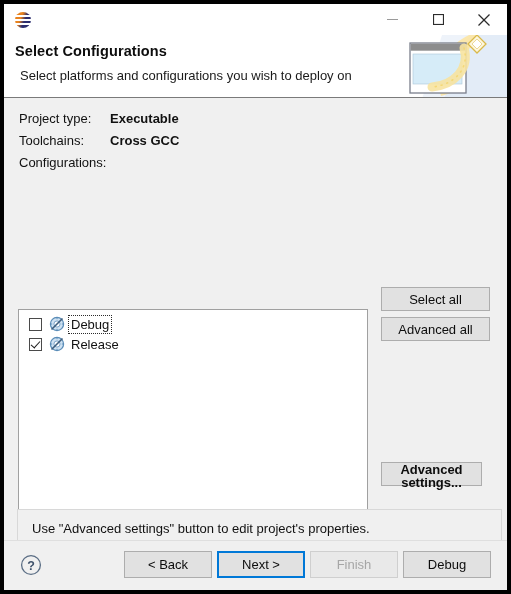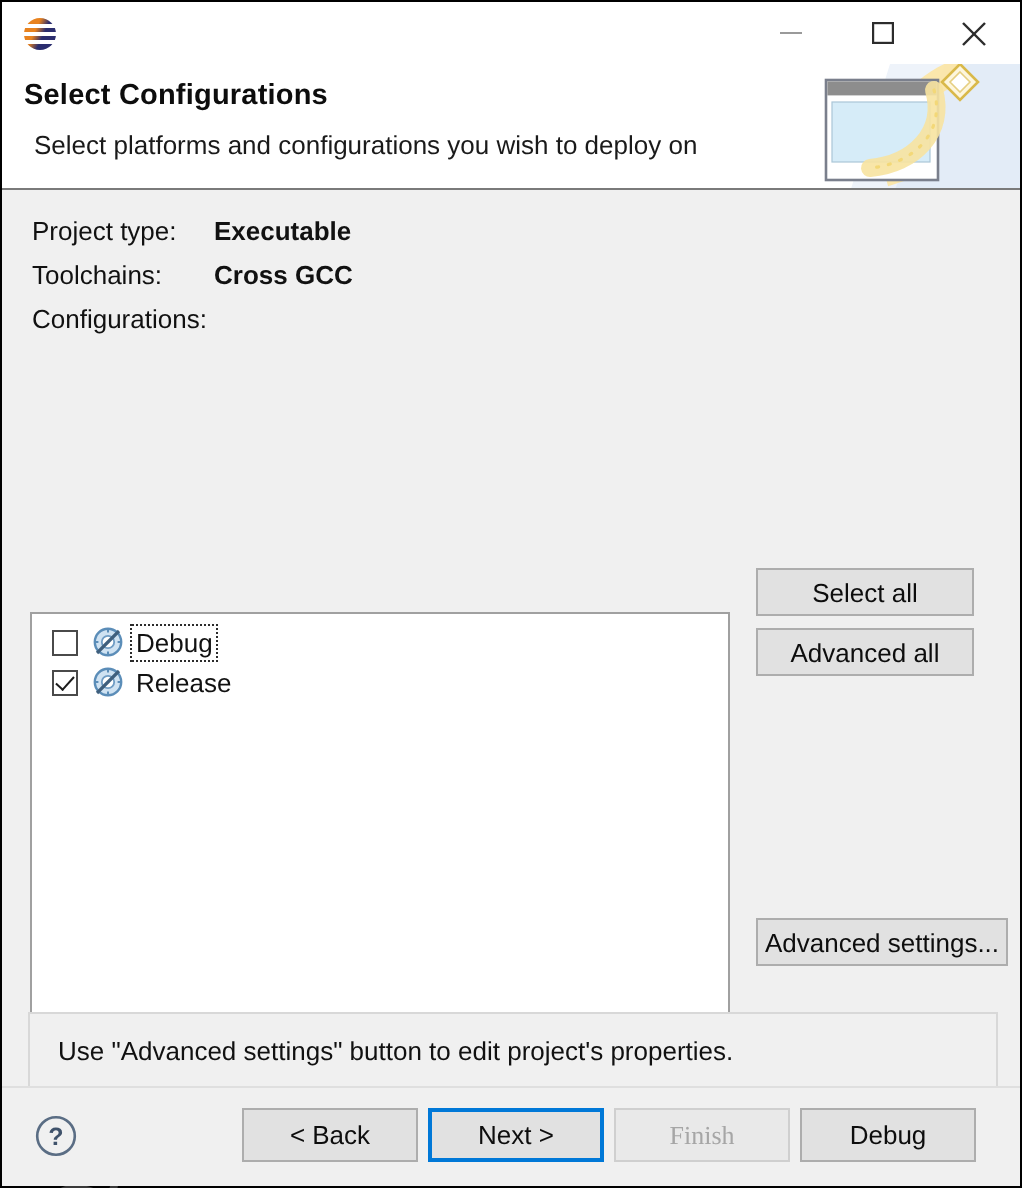--- a/index.html
+++ b/index.html
@@ -11,21 +11,21 @@
     height: 594px;
     font-family: "Liberation Sans", sans-serif;
     background: #f0f0f0;
     overflow: hidden;
   }
   .window {
     position: relative;
     width: 511px;
     height: 594px;
     box-sizing: border-box;
-    border: 1px solid #000000;
+    border: 4px solid #000000;
     background: #fdba74;
     display: flex;
     flex-direction: column;
   }
 
   
   .titlebar {
     position: relative;
     height: 31px;
     background: #ffffff;
@@ -179,21 +179,21 @@
     border: 1px solid #adadad;
     font-family: "Liberation Sans", sans-serif;
     font-size: 13px;
     color: #0d0d0d;
     text-align: center;
     line-height: 1;
     padding: 0;
   }
   .btn-select-all   { left: 377px; top: 189px; width: 109px; height: 24px; }
   .btn-deselect-all { left: 377px; top: 219px; width: 109px; height: 24px; }
-  .btn-advanced     { left: 377px; top: 364px; width: 126px; height: 24px; }
+  .btn-advanced     { left: 377px; top: 364px; width: 101px; height: 24px; font-weight: bold; }
 
   .info-box {
     position: absolute;
     left: 13px;
     top: 411px;
     width: 485px;
     height: 71px;
     box-sizing: border-box;
     background: #f0f0f0;
     border: 1px solid #d8d8d8;
@@ -246,21 +246,21 @@
     border: 1px solid #adadad;
     font-family: "Liberation Sans", sans-serif;
     font-size: 13px;
     color: #0d0d0d;
     text-align: center;
     padding: 0;
     line-height: 1;
   }
   .fbtn-back   { left: 120px;  width: 88px; }
   .fbtn-next   { left: 213px;  width: 88px; border: 2px solid #0078d7; background: #e1e1e1; }
-  .fbtn-finish { left: 306px;  width: 88px; color: #a6a6a6; border-color: #cfcfcf; background: #e9e9e9; font-family: Liberation Serif, serif; }
+  .fbtn-finish { left: 306px;  width: 88px; color: #a6a6a6; border-color: #cfcfcf; background: #e9e9e9; }
   .fbtn-cancel { left: 399px;  width: 88px; }
 </style>
 </head>
 <body>
 
 <div class="window">
 
   <div class="titlebar">
     <div class="app-icon"></div>
     <div class="win-buttons">

